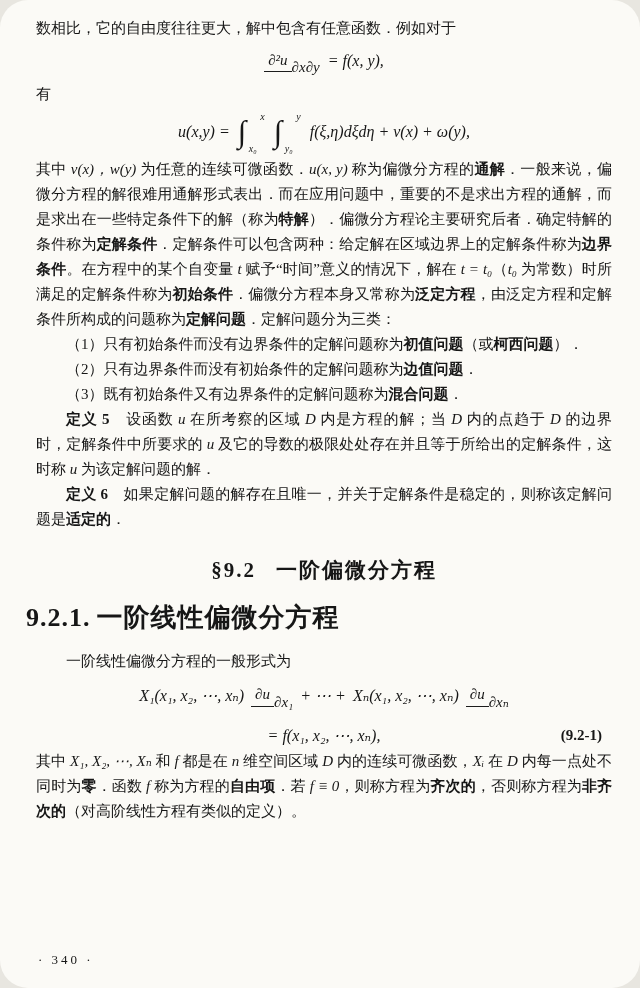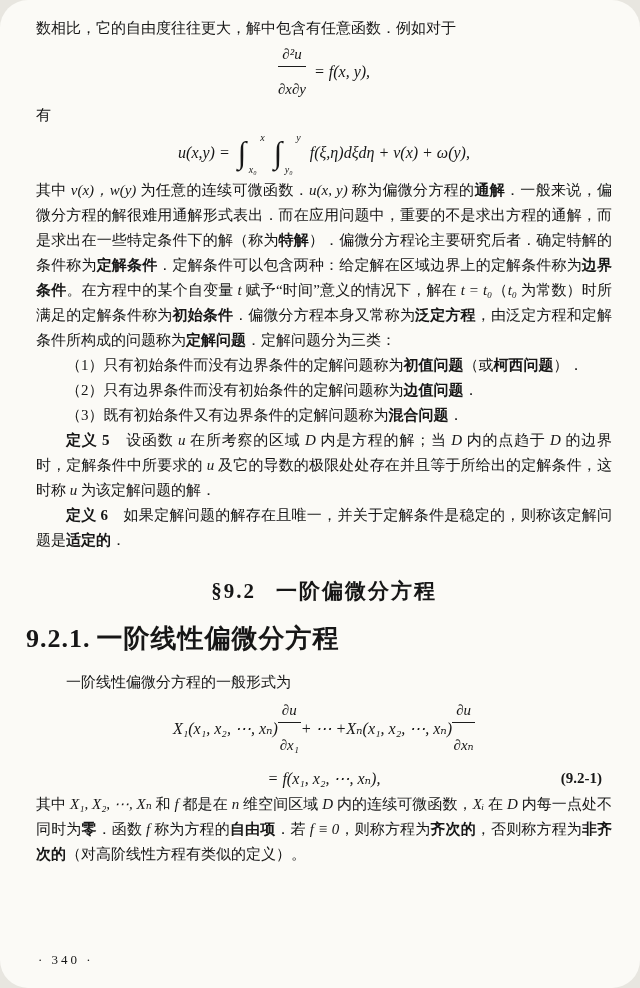--- a/index.html
+++ b/index.html
@@ -11,30 +11,30 @@
     font-family:"Liberation Serif","DejaVu Serif",serif;
     border-radius:28px;
   }
   p{margin:0;font-size:15px;line-height:25px;text-align:justify;}
   .indent{text-indent:2em;}
   .seg-b{font-weight:700;}
   .seg-m{font-style:italic;font-family:"Liberation Serif","DejaVu Serif",serif;}
   
   .eq{display:flex;justify-content:center;align-items:center;gap:8px;
       font-size:16px;font-style:italic;margin:4px 0;}
-  .frac{display:inline-flex;flex-direction:column;align-items:center;
+  .frac{display:inline-flex;flex-direction:row;align-items:center;
         font-style:italic;font-size:15px;line-height:1.3;}
   .frac .num{border-bottom:1.4px solid #1c1c1c;padding:0 4px 1px;}
   .frac .den{padding-top:13px;}
   .int{position:relative;display:inline-block;width:28px;height:42px;font-style:normal;}
   .int .isym{font-size:31px;line-height:42px;display:block;}
   .int .isup{position:absolute;top:0;right:1px;font-size:10px;font-style:italic;}
   .int .isub{position:absolute;bottom:-1px;left:11px;font-size:10px;font-style:italic;}
   .eq3{flex-direction:column;gap:2px;margin:6px 0 4px;}
-  .eqline{display:flex;justify-content:center;align-items:center;width:100%;}
+  .eqline{display:flex;justify-content:center;align-items:center;gap:7px;width:100%;}
   .eqline.l2{position:relative;margin-top:12px;}
   .eqnum{position:absolute;right:10px;font-style:normal;font-weight:600;font-size:15px;}
   
   .section{display:flex;justify-content:center;align-items:baseline;gap:20px;
            font-weight:700;font-size:21px;margin:24px 0 16px;letter-spacing:2px;}
   .subsection{display:flex;align-items:baseline;gap:6px;font-weight:700;
               font-size:26px;margin:0 0 14px;margin-left:-10px;letter-spacing:1px;}
   .have{font-size:15px;line-height:25px;}
   .pagenum{position:absolute;left:38px;bottom:20px;font-size:13px;letter-spacing:3px;}
 </style>

